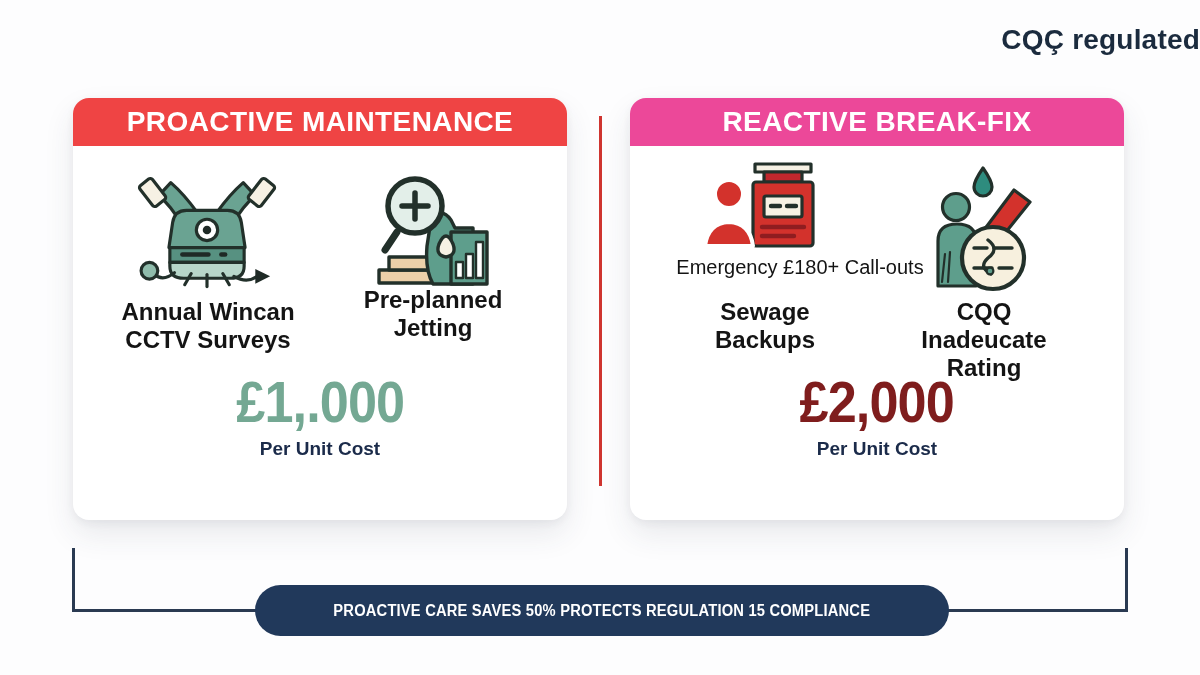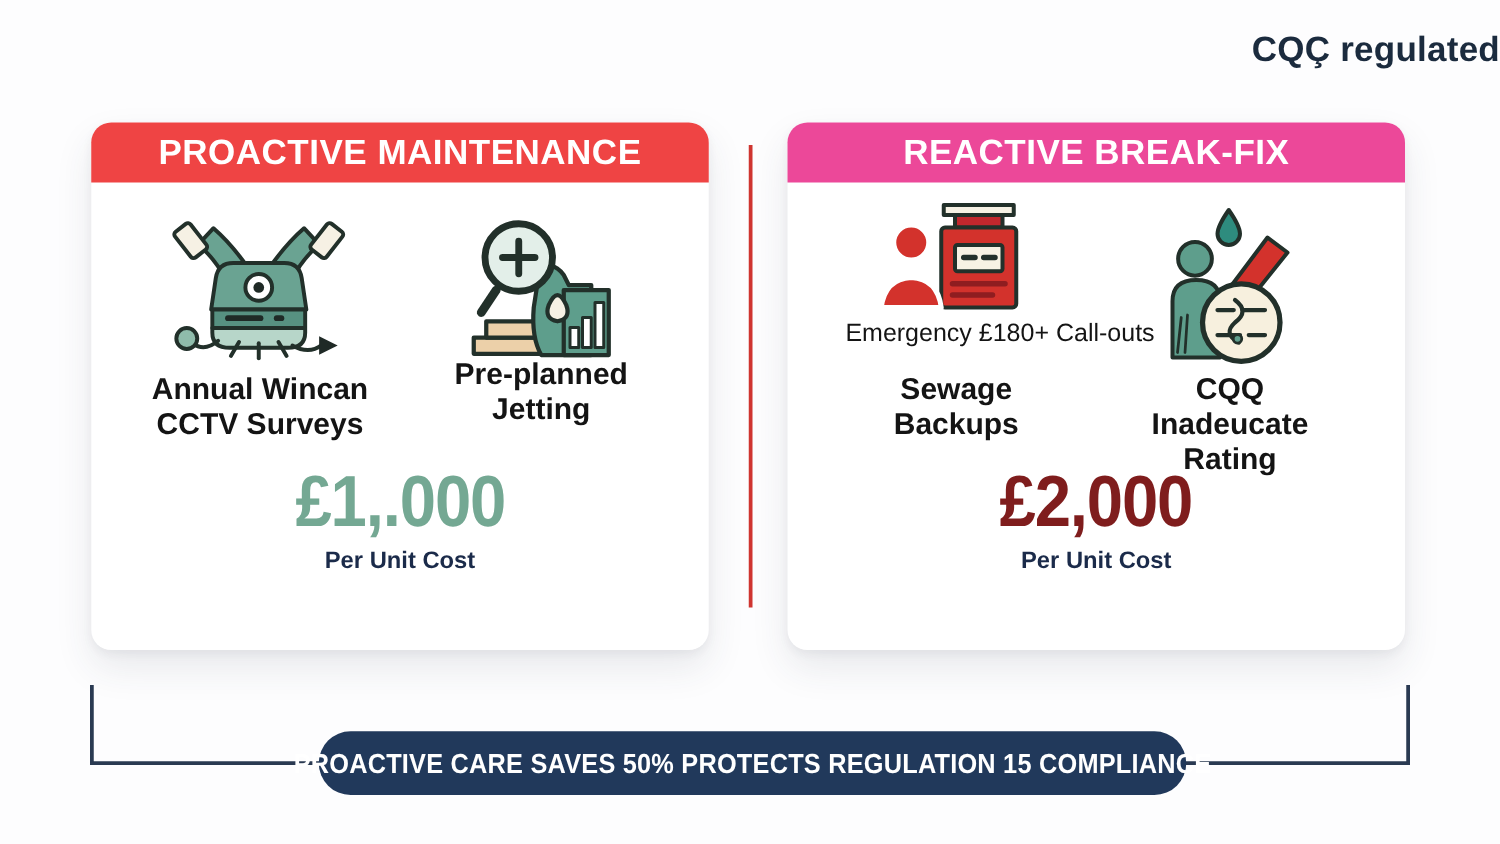--- a/index.html
+++ b/index.html
@@ -61,21 +61,21 @@
 
   
   .bracket-line{position:absolute;background:#2a3a52;}
   .bracket-v-left{left:72px;top:548px;width:3px;height:64px;}
   .bracket-v-right{left:1125px;top:548px;width:3px;height:64px;}
   .bracket-h{left:72px;top:609px;width:1056px;height:3px;}
   .banner-pill{
     position:absolute;left:255px;top:585px;width:694px;height:51px;
     background:#21395b;border-radius:26px;
     display:flex;align-items:center;justify-content:center;
-    color:#ffffff;font-weight:700;font-size:22px;letter-spacing:.2px;
+    color:#ffffff;font-weight:700;font-size:16px;letter-spacing:.2px;
   }
   .banner-pill>span{display:inline-block;transform:scaleX(.92);transform-origin:center;white-space:nowrap;}
 </style>
 </head>
 <body>
 
 <div class="page-title">CQÇ regulated</div>
 
 <div class="divider-red"></div>
 

